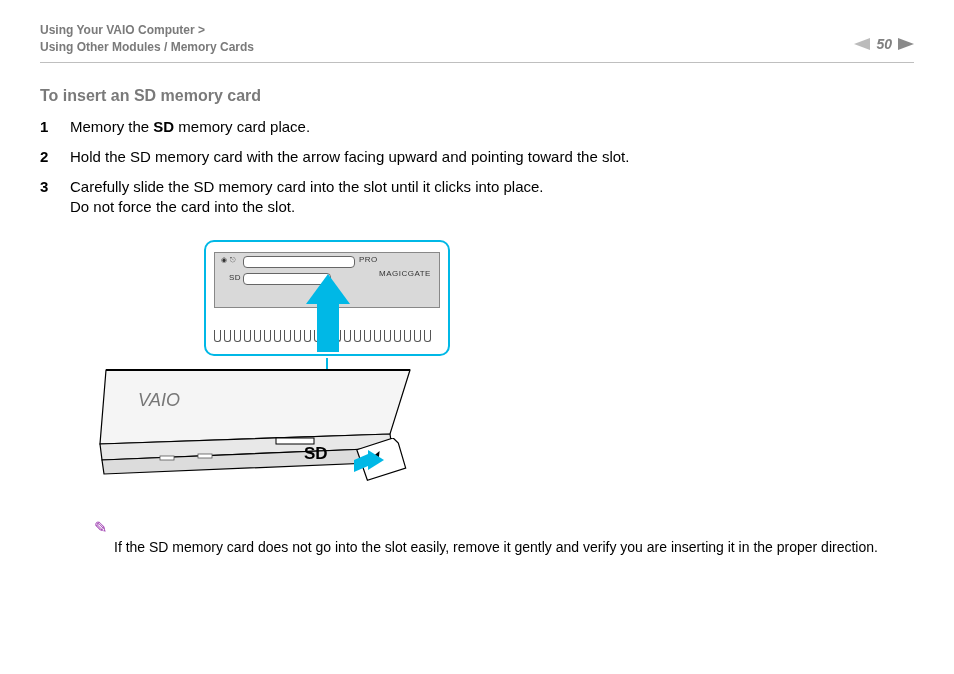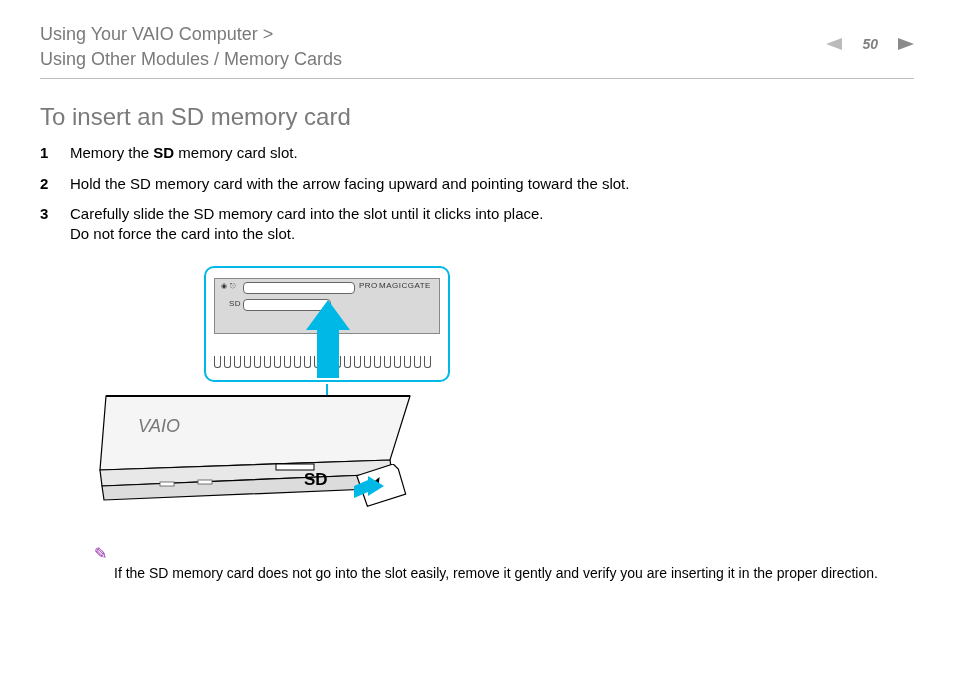--- a/index.html
+++ b/index.html
@@ -25,30 +25,30 @@
     box-sizing: border-box;
     padding: 22px 40px 0 40px;
   }
   .header {
     display: flex;
     justify-content: space-between;
     align-items: flex-start;
   }
   .breadcrumb {
     color: var(--text-gray);
-    font-weight: normal;
-    font-size: 18px;
+    font-weight: bold;
+    font-size: 12px;
     line-height: 1.4;
   }
   .breadcrumb-line1 { display: block; }
   .breadcrumb-line2 { display: block; text-align: center; }
   .pager {
     display: flex;
     align-items: center;
-    gap: 20px;
+    gap: 6px;
     padding-top: 14px;
     text-align: center;
   }
   .pager-num {
     font-weight: bold;
     font-style: italic;
     color: var(--page-num);
     font-size: 14px;
   }
   .pager-arrow {
@@ -58,22 +58,22 @@
   .hr {
     margin: 6px 0 0 0;
     border: none;
     border-top: 1px solid #bfbfbf;
   }
   .content {
     padding-top: 24px;
   }
   .section-title {
     color: var(--text-gray);
-    font-size: 24px;
-    font-weight: normal;
+    font-size: 16px;
+    font-weight: bold;
     margin: 0 0 12px 0;
   }
   ol.steps {
     margin: 0;
     padding: 0;
     list-style: none;
   }
   ol.steps li {
     display: flex;
     align-items: flex-start;
@@ -127,21 +127,21 @@
   .slot-row.r1 { top: 3px; width: 110px; left: 28px; }
   .slot-row.r2 { top: 20px; width: 86px; left: 28px; }
   .slot-label {
     position: absolute;
     font-size: 8px;
     font-family: Arial, sans-serif;
     color: #333;
     letter-spacing: 0.5px;
   }
   .slot-label.pro { top: 2px; left: 144px; }
-  .slot-label.mg  { top: 2px; left: 164px; font-variant: small-caps; }
+  .slot-label.mg  { top: 16px; left: 164px; font-variant: small-caps; }
   .slot-label.sd  { top: 20px; left: 14px; }
   .slot-label.icons { top: 3px; left: 6px; font-size:7px; }
   .vent-row {
     position: absolute;
     left: 8px; right: 8px; bottom: 10px;
     height: 14px;
     display: flex;
     gap: 3px;
     overflow: hidden;
   }
@@ -258,21 +258,21 @@
   <hr class="hr">
 
   <div class="content">
 
     <h2 class="section-title">To insert an SD memory card</h2>
 
     <ol class="steps">
       <li>
         <span class="num">1</span>
         <span class="txt">
-          <span>Memory the </span><span class="bold">SD</span><span> memory card slot.</span>
+          <span>Memory the </span><span class="bold">SD</span><span> memory card place.</span>
         </span>
       </li>
       <li>
         <span class="num">2</span>
         <span class="txt" style="white-space:pre-line">Hold the SD memory card with the arrow facing upward and pointing toward the slot.</span>
       </li>
       <li>
         <span class="num">3</span>
         <span class="txt" style="white-space:pre-line">Carefully slide the SD memory card into the slot until it clicks into place.
 Do not force the card into the slot.</span>

